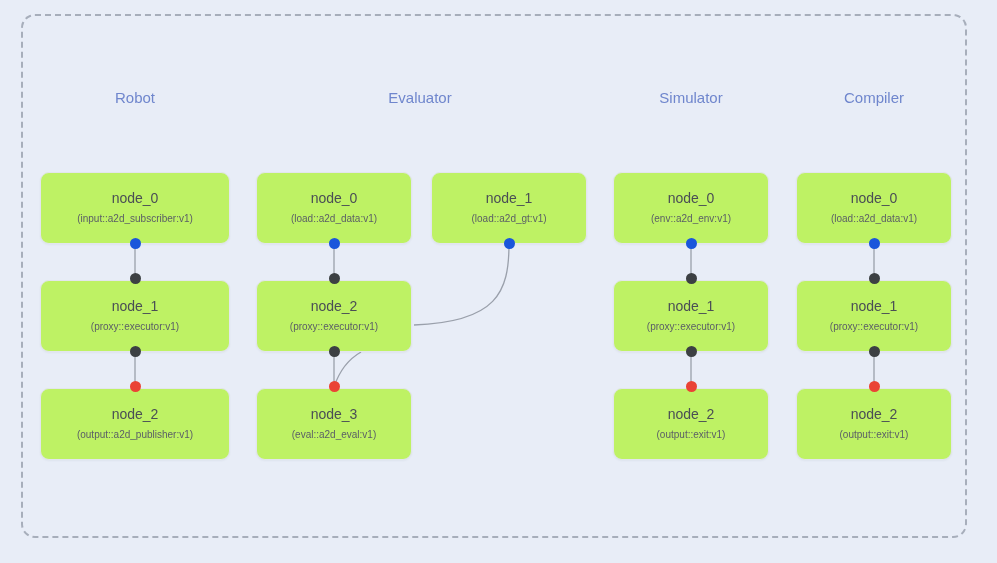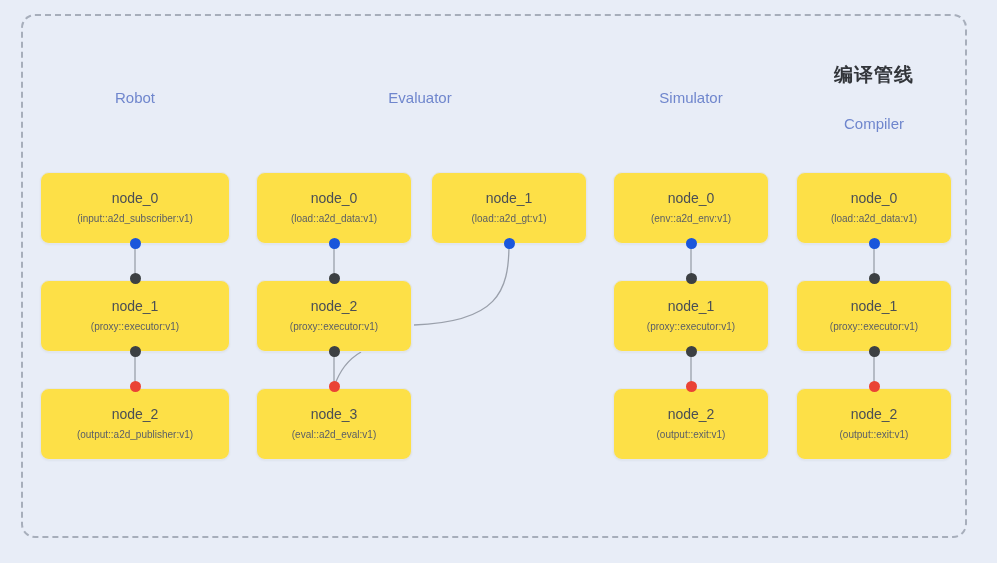--- a/index.html
+++ b/index.html
@@ -41,21 +41,21 @@
   }
   .col-sub {
     font-size: 15px;
     color: #6f86cd;
     margin-top: 27px;
     white-space: nowrap;
     font-weight: normal;
   }
   .node {
     position: absolute;
-    background: #fde047;
+    background: #bef264;
     border: 1px solid #e3e6ec;
     border-radius: 9px;
     box-shadow: 0 1px 2px rgba(40,50,80,0.05);
     display: flex;
     flex-direction: column;
     align-items: center;
     justify-content: center;
   }
   .node-title {
     font-size: 14px;
@@ -108,21 +108,20 @@
   <div class="col-head" style="left:35px; top:62px; width:200px;">
     <div class="col-sub">Robot</div>
   </div>
   <div class="col-head" style="left:320px; top:62px; width:200px;">
     <div class="col-sub">Evaluator</div>
   </div>
   <div class="col-head" style="left:591px; top:62px; width:200px;">
     <div class="col-sub">Simulator</div>
   </div>
   <div class="col-head" style="left:774px; top:62px; width:200px;">
-    <div class="col-title">编译管线</div>
     <div class="col-sub">Compiler</div>
   </div>
 
   <div class="node" style="left:40px; top:172px; width:190px; height:72px;">
     <div class="node-title">node_0</div>
     <div class="node-sub">(input::a2d_subscriber:v1)</div>
   </div>
   <div class="dot dot-blue" style="left:130px; top:238px;"></div>
 
   <div class="node" style="left:40px; top:280px; width:190px; height:72px;">

